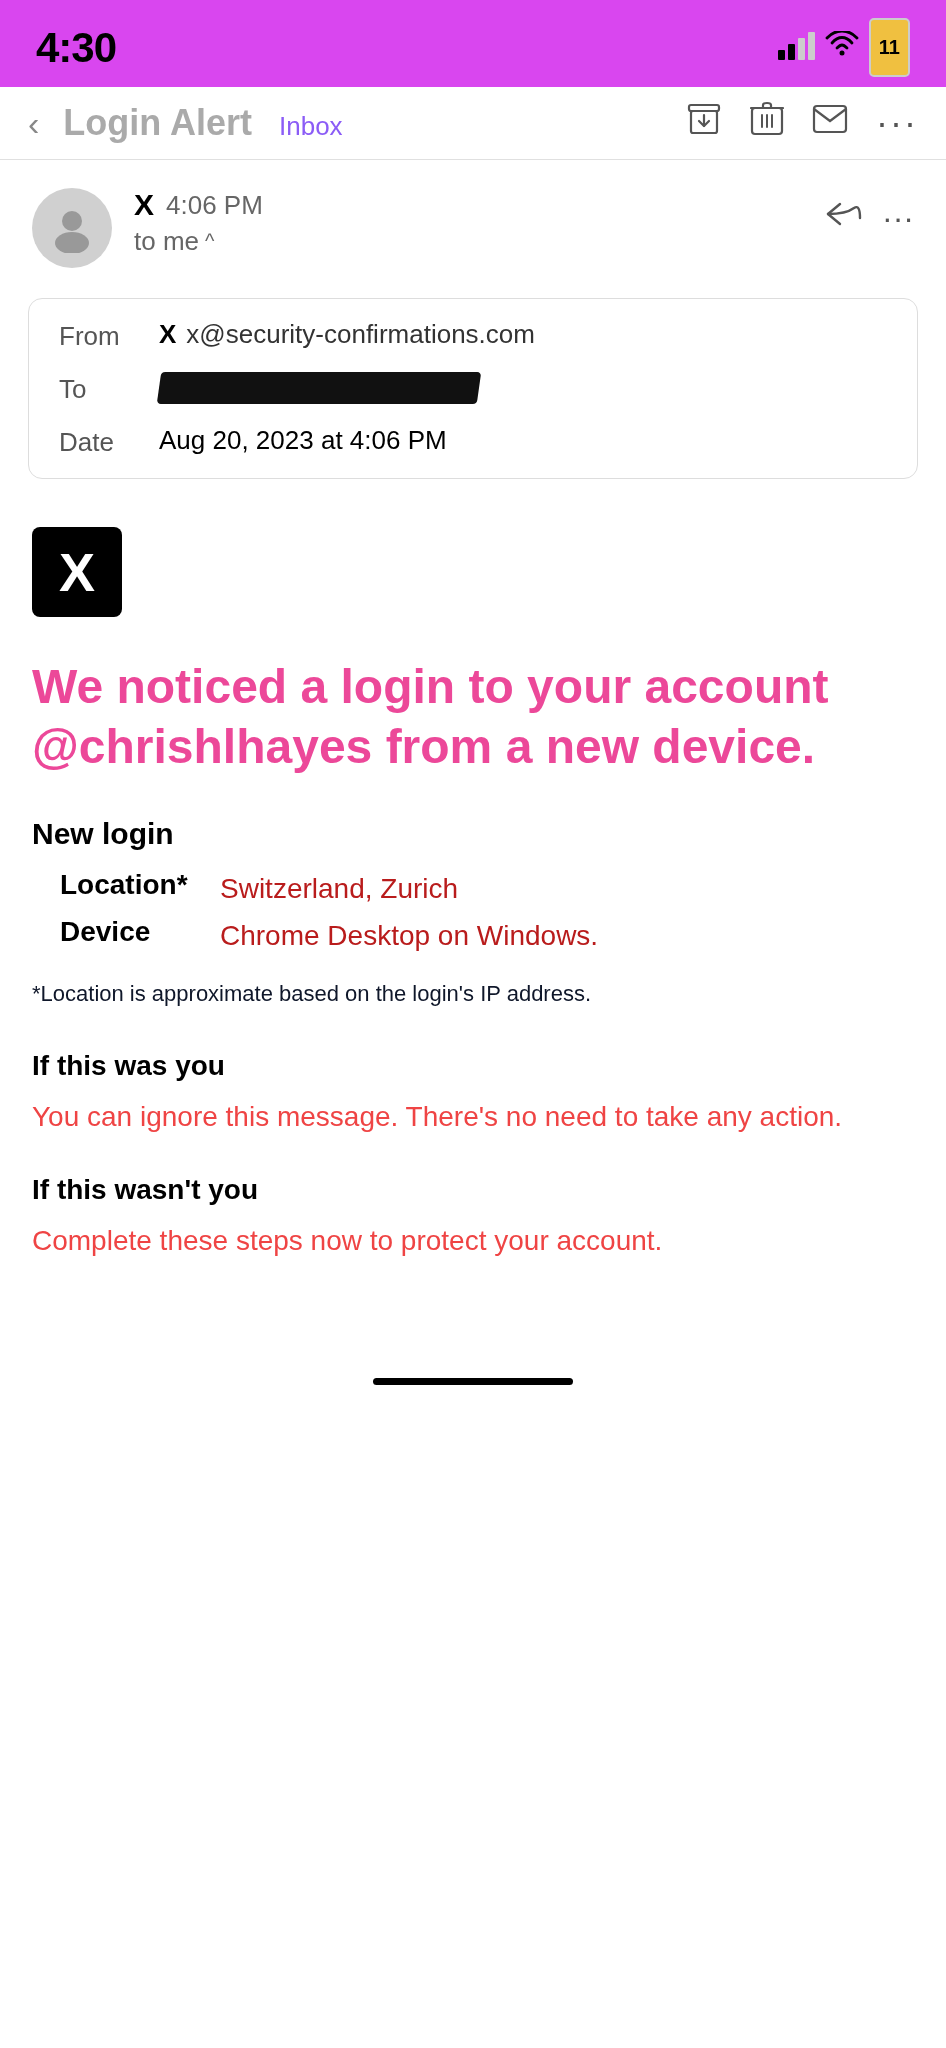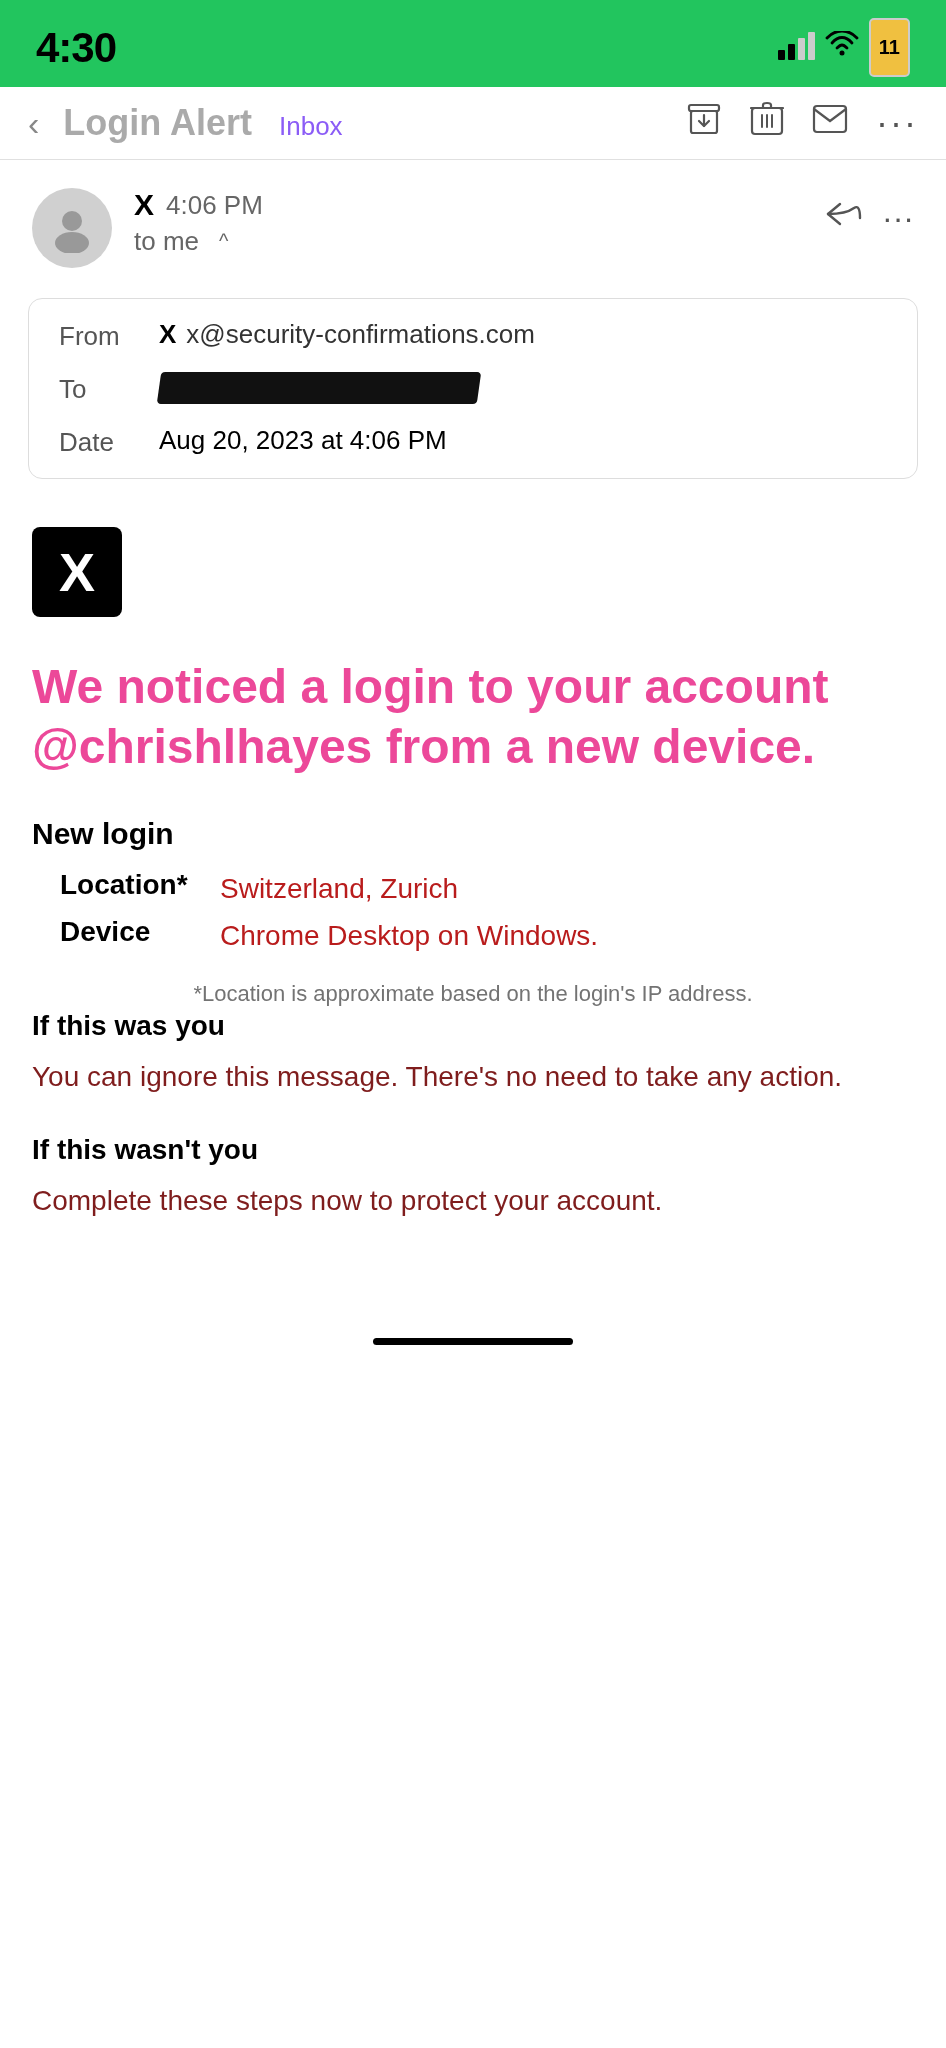--- a/index.html
+++ b/index.html
@@ -17,21 +17,21 @@
       color: #000000;
       overflow-x: hidden;
     }
 
     
     .status-bar {
       display: flex;
       justify-content: space-between;
       align-items: center;
       padding: 18px 36px 10px 36px;
-      background: #22c55e;
+      background: #d946ef;
     }
 
     .status-time {
       font-size: 42px;
       font-weight: 700;
       letter-spacing: -1px;
       color: #000;
     }
 
     .status-icons {
@@ -176,21 +176,21 @@
       font-size: 26px;
       color: #666;
       font-weight: 400;
     }
 
     .recipient-row {
       font-size: 26px;
       color: #666;
       display: flex;
       align-items: center;
-      gap: 20px;
+      gap: 6px;
     }
 
     .chevron-down {
       font-size: 20px;
       color: #666;
     }
 
     .email-header-actions {
       display: flex;
       align-items: center;
@@ -344,35 +344,35 @@
     }
 
     .login-detail-val {
       color: #b91c1c;
       font-weight: 400;
       line-height: 1.4;
     }
 
     .footnote {
       font-size: 22px;
-      color: #737373;
+      color: #0f172a;
       line-height: 1.5;
-      text-align: center;
+      margin-bottom: 40px;
     }
 
     .subsection-title {
       font-size: 28px;
       font-weight: 800;
       color: #000;
       margin-bottom: 14px;
     }
 
     .body-paragraph {
       font-size: 28px;
-      color: #7f1d1d;
+      color: #ef4444;
       line-height: 1.5;
       margin-bottom: 36px;
     }
 
     .home-indicator {
       width: 200px;
       height: 7px;
       background: #000;
       border-radius: 4px;
       margin: 0 auto;

